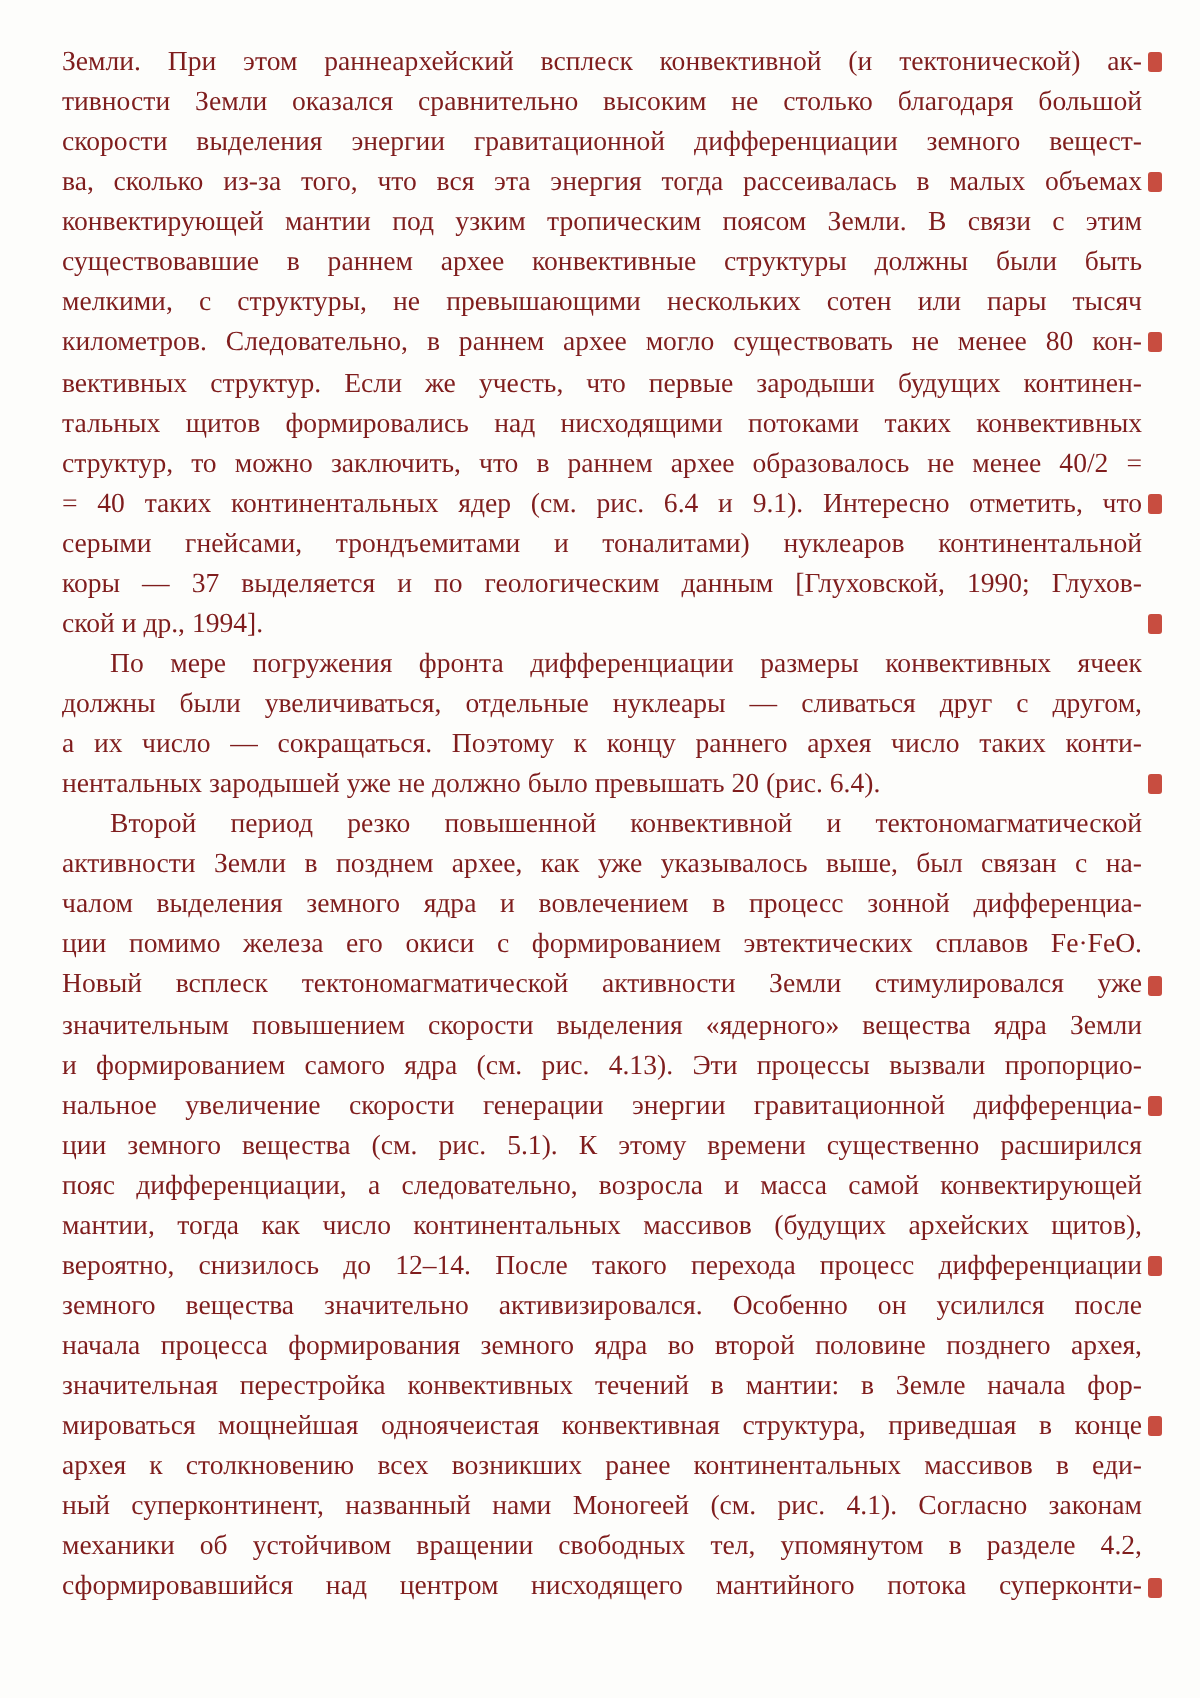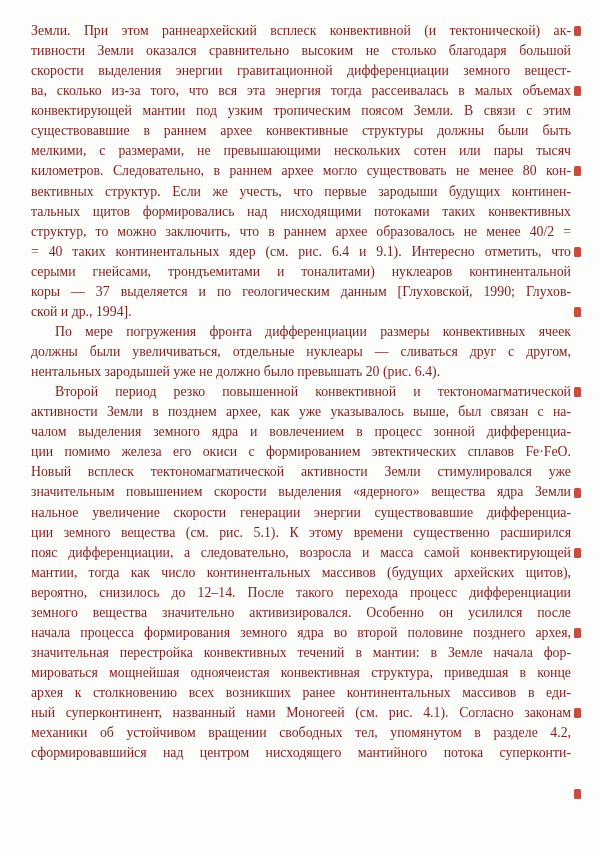--- a/index.html
+++ b/index.html
@@ -70,21 +70,21 @@
         <div class="line">
           <span class="line-text">ва, сколько из-за того, что вся эта энергия тогда рассеивалась в малых объемах</span>
         </div>
         <div class="line">
           <span class="line-text">конвектирующей мантии под узким тропическим поясом Земли. В связи с этим</span>
         </div>
         <div class="line">
           <span class="line-text">существовавшие в раннем архее конвективные структуры должны были быть</span>
         </div>
         <div class="line">
-          <span class="line-text">мелкими, с размерами, не превышающими нескольких сотен или пары тысяч</span>
+          <span class="line-text">мелкими, с структуры, не превышающими нескольких сотен или пары тысяч</span>
         </div>
         <div class="line">
           <span class="line-text">километров. Следовательно, в раннем архее могло существовать не менее 80 кон-</span>
         </div>
         <div class="line">
           <span class="line-text">вективных структур. Если же учесть, что первые зародыши будущих континен-</span>
         </div>
         <div class="line">
           <span class="line-text">тальных щитов формировались над нисходящими потоками таких конвективных</span>
         </div>
@@ -104,20 +104,23 @@
           <span class="line-text">ской и др., 1994].</span>
         </div>
       </div>
       <div class="paragraph">
         <div class="line indent">
           <span class="line-text">По мере погружения фронта дифференциации размеры конвективных ячеек</span>
         </div>
         <div class="line">
           <span class="line-text">должны были увеличиваться, отдельные нуклеары — сливаться друг с другом,</span>
         </div>
+        <div class="line">
+          <span class="line-text">а их число — сокращаться. Поэтому к концу раннего архея число таких конти-</span>
+        </div>
         <div class="line lastleft">
           <span class="line-text">нентальных зародышей уже не должно было превышать 20 (рис. 6.4).</span>
         </div>
       </div>
       <div class="paragraph">
         <div class="line indent">
           <span class="line-text">Второй период резко повышенной конвективной и тектономагматической</span>
         </div>
         <div class="line">
           <span class="line-text">активности Земли в позднем архее, как уже указывалось выше, был связан с на-</span>
@@ -128,21 +131,24 @@
         <div class="line">
           <span class="line-text">ции помимо железа его окиси с формированием эвтектических сплавов Fe·FeO.</span>
         </div>
         <div class="line">
           <span class="line-text">Новый всплеск тектономагматической активности Земли стимулировался уже</span>
         </div>
         <div class="line">
           <span class="line-text">значительным повышением скорости выделения «ядерного» вещества ядра Земли</span>
         </div>
         <div class="line">
-          <span class="line-text">нальное увеличение скорости генерации энергии существовавшие дифференциа-</span>
+          <span class="line-text">и формированием самого ядра (см. рис. 4.13). Эти процессы вызвали пропорцио-</span>
+        </div>
+        <div class="line">
+          <span class="line-text">нальное увеличение скорости генерации энергии гравитационной дифференциа-</span>
         </div>
         <div class="line">
           <span class="line-text">ции земного вещества (см. рис. 5.1). К этому времени существенно расширился</span>
         </div>
         <div class="line">
           <span class="line-text">пояс дифференциации, а следовательно, возросла и масса самой конвектирующей</span>
         </div>
         <div class="line">
           <span class="line-text">мантии, тогда как число континентальных массивов (будущих архейских щитов),</span>
         </div>

